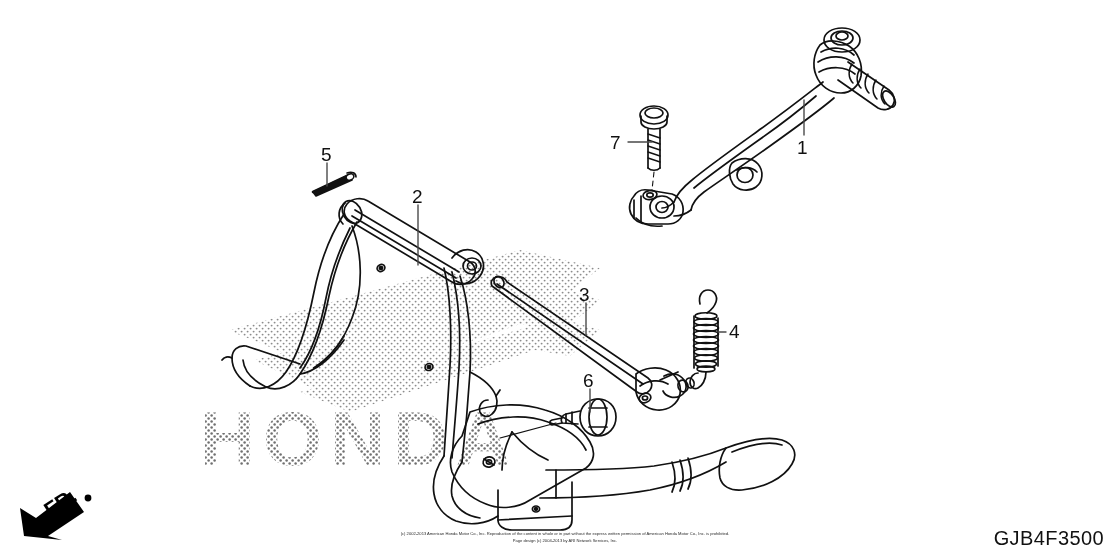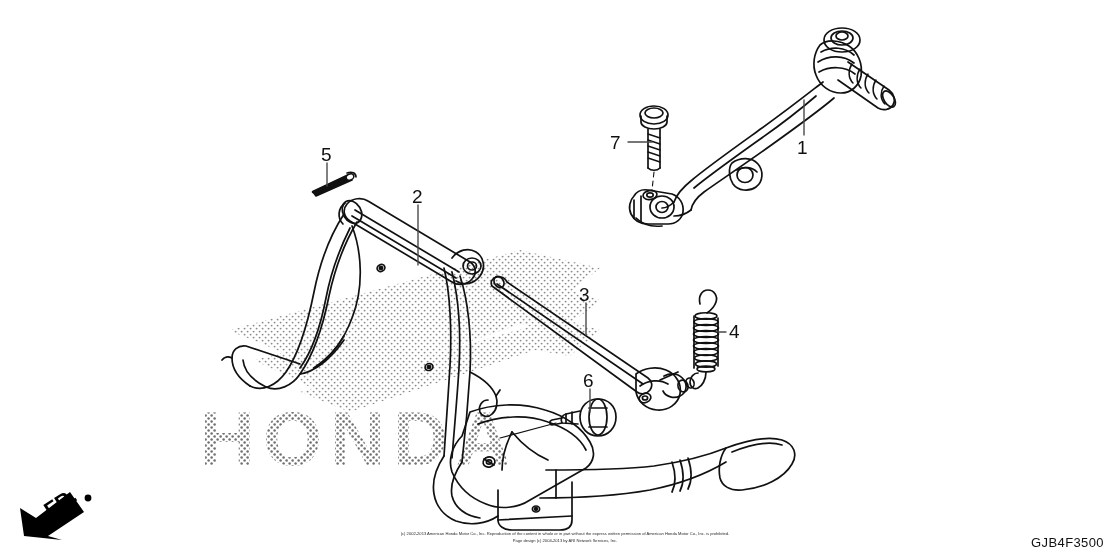--- a/index.html
+++ b/index.html
@@ -37,21 +37,21 @@
   #c4 { left: 729px; top: 322px; }
   #c5 { left: 321px; top: 145px; }
   #c6 { left: 583px; top: 371px; }
   #c7 { left: 610px; top: 133px; }
 
   #partno {
     position: absolute;
     right: 16px;
     bottom: 10px;
     font-family: "Liberation Sans", sans-serif;
-    font-size: 13px;
+    font-size: 20px;
     letter-spacing: 0.4px;
     color: #111111;
   }
   #copyright {
     position: absolute;
     left: 285px;
     bottom: 16px;
     width: 560px;
     text-align: center;
     font-family: "Liberation Sans", sans-serif;

